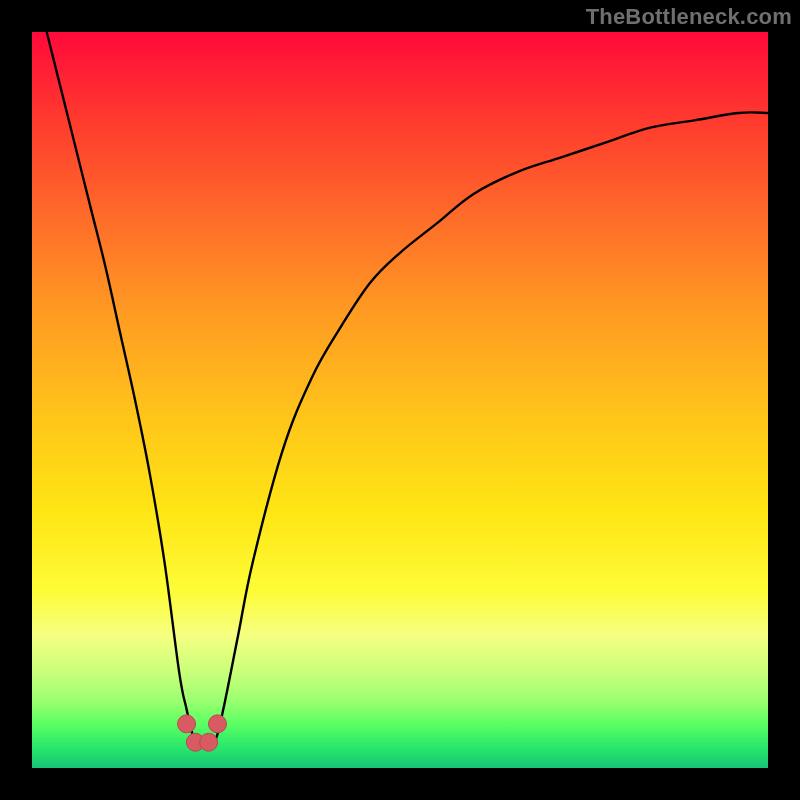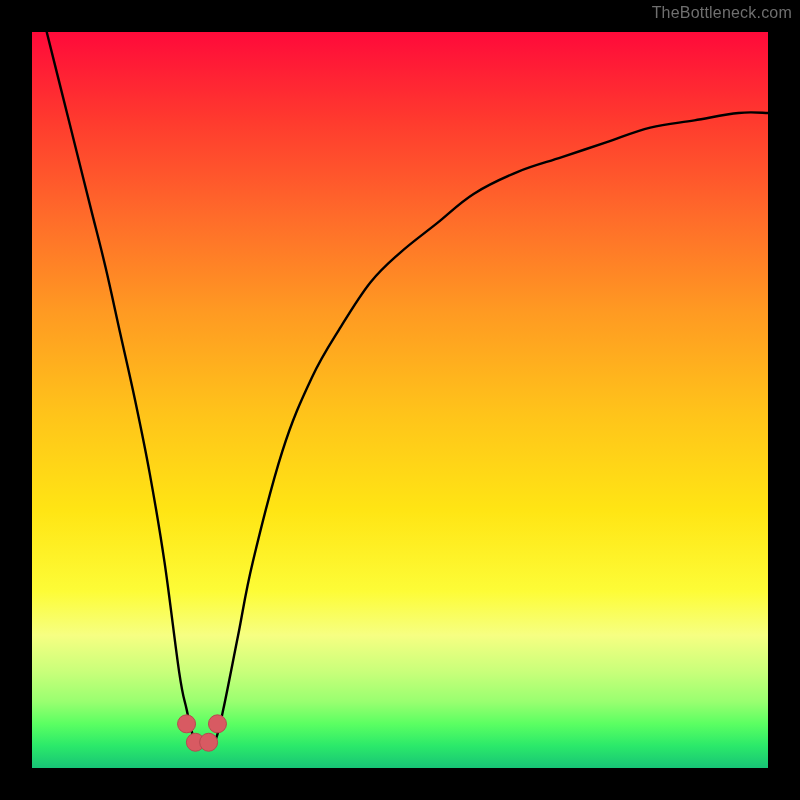--- a/index.html
+++ b/index.html
@@ -44,22 +44,22 @@
     left: 0;
     top: 0;
     width: 736px;
     height: 736px;
   }
   .watermark {
     position: absolute;
     top: 4px;
     right: 8px;
     font-family: Arial, Helvetica, sans-serif;
-    font-size: 16px;
-    font-weight: 400;
+    font-size: 22px;
+    font-weight: 700;
     color: #6f6f6f;
     letter-spacing: 0.2px;
     user-select: none;
   }
 </style>
 </head>
 <body>
 
 <div class="stage">
   <div class="watermark">TheBottleneck.com</div>

